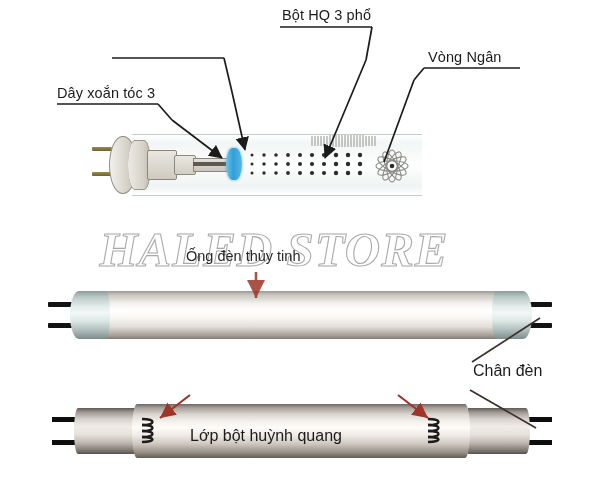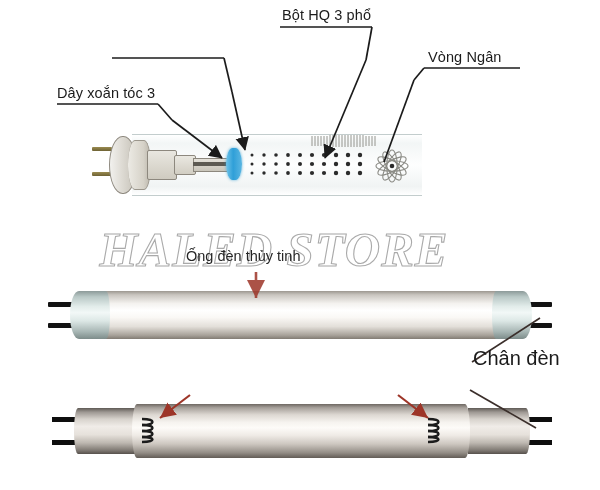--- a/index.html
+++ b/index.html
@@ -315,22 +315,22 @@
     color: #1b1b1b;
   }
   #lbl-lopbot {
     left: 190px;
     top: 428px;
     font-size: 16px;
     color: #1b1b1b;
   }
   #lbl-chanden {
     left: 473px;
-    top: 348px;
-    font-size: 20px;
+    top: 363px;
+    font-size: 16px;
     color: #1b1b1b;
   }
   #lbl-bot  { left: 282px; top: 8px; }
   #lbl-vong { left: 112px; top: 41px; }
   #lbl-day  { left: 57px;  top: 86px; }
   #lbl-thuy { left: 428px; top: 50px; }
 </style>
 </head>
 <body>
 
@@ -520,16 +520,17 @@
   <div class="lbl callout" id="lbl-bot">Bột HQ 3 phổ</div>
 
 
   <div class="lbl callout" id="lbl-day">Dây xoắn tóc 3</div>
 
   <div class="lbl callout" id="lbl-thuy">Vòng Ngân</div>
 
   <div class="lbl" id="lbl-ong">Ống đèn thủy tinh</div>
 
 
+  <div class="lbl" id="lbl-lopbot">Lớp bột huỳnh quang</div>
 
   <div class="lbl" id="lbl-chanden">Chân đèn</div>
 
 </div>
 
 </body></html>

